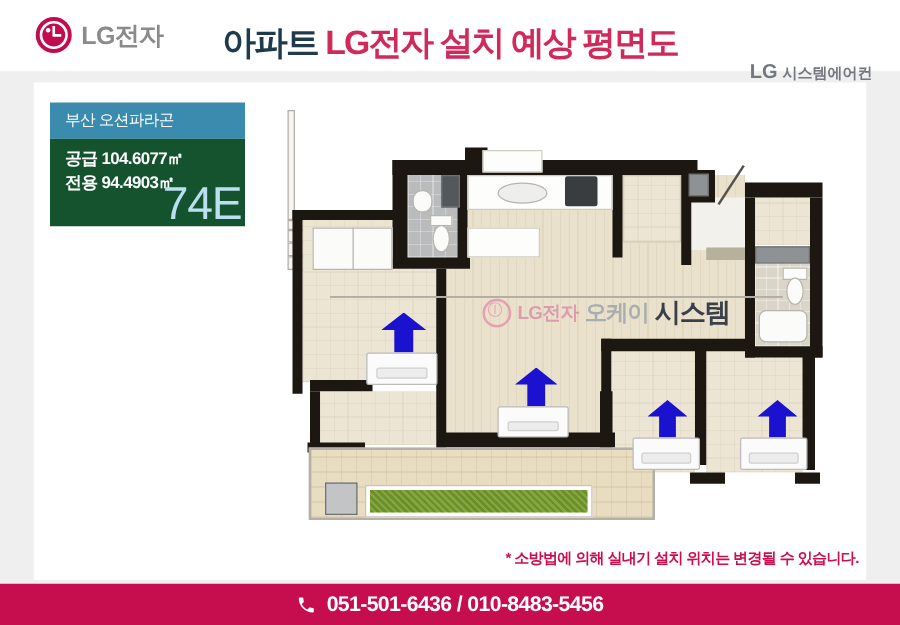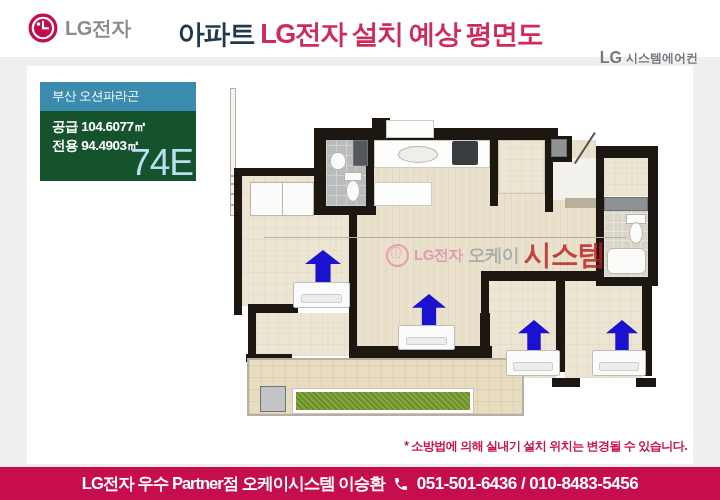--- a/index.html
+++ b/index.html
@@ -63,21 +63,21 @@
                   background:#ececec;border:1px solid #cfcfcf;border-radius:2px;}
   .arrow-up{position:absolute;background:#1b12cf;
             clip-path:polygon(50% 0,100% 44%,71% 44%,71% 100%,29% 100%,29% 44%,0 44%);}
 
   .watermark{position:absolute;left:156px;top:148px;display:flex;align-items:center;gap:5px;
              opacity:.8;white-space:nowrap;}
   .wm-circle{width:19px;height:19px;border-radius:50%;border:2px solid #e591ab;position:relative;flex:0 0 auto;}
   .wm-circle::after{content:"ⓛ";position:absolute;left:2px;top:-1px;font-size:12px;color:#e591ab;}
   .wm-lg{font-size:15px;font-weight:bold;color:#d98ca6;letter-spacing:-0.5px;}
   .wm-okay{font-size:18px;font-weight:bold;color:#9aa2a9;letter-spacing:-1px;}
-  .wm-sys{font-size:28px;font-weight:bold;color:#b91c1c;letter-spacing:-1px;}
+  .wm-sys{font-size:21px;font-weight:bold;color:#0f172a;letter-spacing:-1px;}
 
   .door-line{position:absolute;width:2px;height:37px;background:#55524c;transform:rotate(33deg);transform-origin:bottom left;}
 
   
   .disclaimer{position:absolute;right:6px;bottom:9px;font-size:12px;font-weight:bold;
               color:#cb0f4e;letter-spacing:-0.5px;}
 
   
   .footer{position:absolute;left:0;top:467px;width:720px;height:33px;background:#c60d4d;
           display:flex;align-items:center;justify-content:center;gap:8px;color:#fff;}
@@ -210,18 +210,17 @@
       <span class="wm-lg">LG전자</span>
       <span class="wm-okay">오케이</span>
       <span class="wm-sys">시스템</span>
     </div>
   </div>
 
   <div class="disclaimer">* 소방법에 의해 실내기 설치 위치는 변경될 수 있습니다.</div>
 </div>
 
 <div class="footer">
-  <span class="dealer">LG전자 우수 Partner점 오케이시스템  이승환</span>
   <svg width="16" height="16" viewBox="0 0 24 24">
     <path fill="#ffffff" d="M6.62 10.79c1.44 2.83 3.76 5.14 6.59 6.59l2.2-2.2c.27-.27.67-.36 1.02-.24 1.12.37 2.33.57 3.57.57.55 0 1 .45 1 1V20c0 .55-.45 1-1 1-9.39 0-17-7.61-17-17 0-.55.45-1 1-1h3.5c.55 0 1 .45 1 1 0 1.25.2 2.45.57 3.57.11.35.03.74-.25 1.02l-2.2 2.2z"></path>
   </svg>
   <span class="phone">051-501-6436 / 010-8483-5456</span>
 </div>
 
 </body></html>

